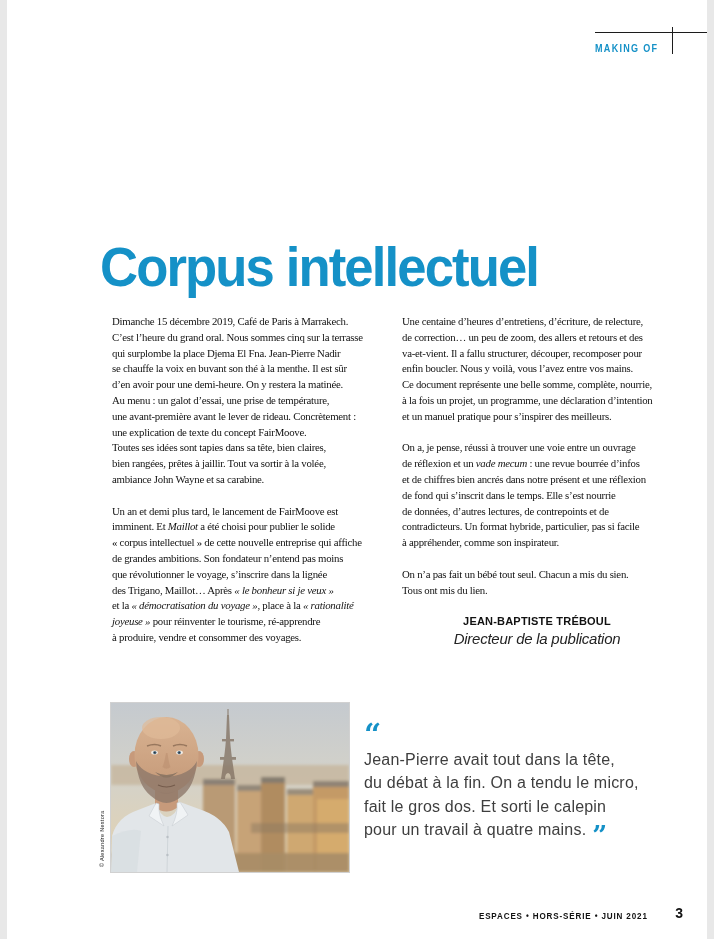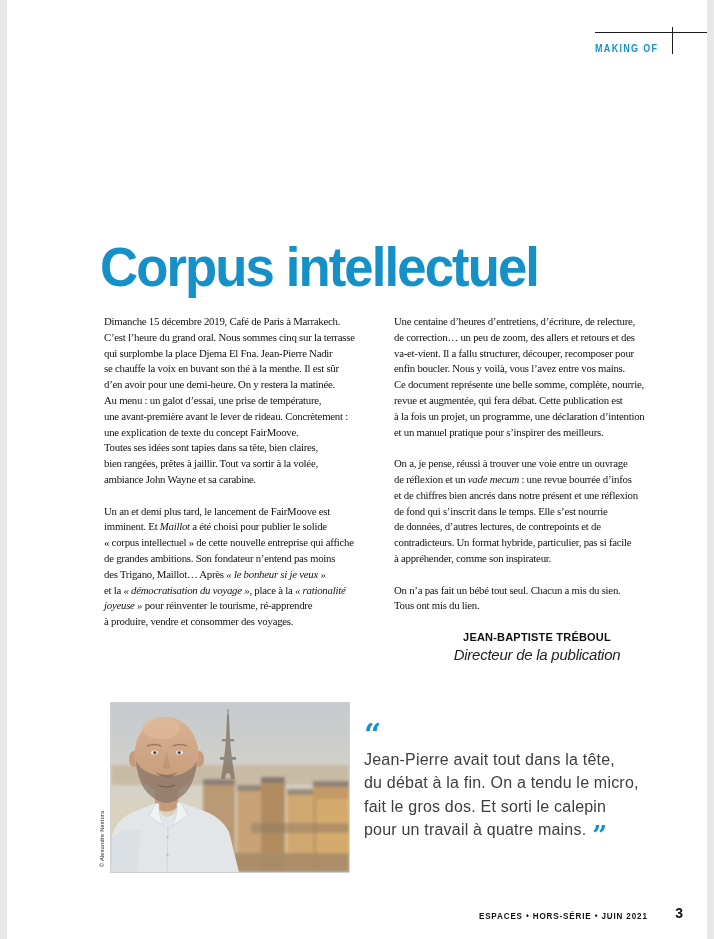--- a/index.html
+++ b/index.html
@@ -26,21 +26,21 @@
     letter-spacing:-2px; color:#1591c7;
     transform:scaleX(0.94); transform-origin:0 0;
   }
 
   
   .col { position:absolute; top:314px; font-size:10.8px; line-height:15.8px; letter-spacing:-0.25px; color:#121212; }
   .col-1 { left:97px;  width:294px; }
   .col-2 { left:387px; width:304px; }
   .para { margin:0 0 15.8px 0; }
   .para:last-of-type { margin-bottom:0; }
-  .line { min-height:15.8px; }
+  .line { min-height:15.8px;margin-left:8px; }
   .line i { font-style:italic; }
 
   .signature { margin-top:12px; text-align:center; padding-right:18px; }
   .sig-name { font-family:"Liberation Sans", sans-serif; font-weight:bold; font-size:11px; letter-spacing:0.2px; color:#111; }
   .sig-role { font-family:"Liberation Sans", sans-serif; font-style:italic; font-size:15px; color:#232323; margin-top:1px; }
 
   
   .photo { position:absolute; left:104px; top:703px; width:238px; height:169px; outline:1px solid rgba(0,0,0,0.18); }
   .photo svg { display:block; }
   .credit {
@@ -99,34 +99,34 @@
         <div class="line">une explication de texte du concept FairMoove.</div>
         <div class="line">Toutes ses idées sont tapies dans sa tête, bien claires,</div>
         <div class="line">bien rangées, prêtes à jaillir. Tout va sortir à la volée,</div>
         <div class="line">ambiance John Wayne et sa carabine.</div>
       </div>
       <div class="para">
         <div class="line">Un an et demi plus tard, le lancement de FairMoove est</div>
         <div class="line">imminent. Et <i>Maillot</i> a été choisi pour publier le solide</div>
         <div class="line">« corpus intellectuel » de cette nouvelle entreprise qui affiche</div>
         <div class="line">de grandes ambitions. Son fondateur n’entend pas moins</div>
+        <div class="line">que révolutionner le voyage, s’inscrire dans la lignée</div>
         <div class="line">des Trigano, Maillot… Après <i>« le bonheur si je veux »</i></div>
         <div class="line">et la <i>« démocratisation du voyage »</i>, place à la <i>« rationalité</i></div>
         <div class="line"><i>joyeuse »</i> pour réinventer le tourisme, ré-apprendre</div>
         <div class="line">à produire, vendre et consommer des voyages.</div>
       </div>
     </div>
   <div class="col col-2">
   <div class="para">
         <div class="line">Une centaine d’heures d’entretiens, d’écriture, de relecture,</div>
         <div class="line">de correction… un peu de zoom, des allers et retours et des</div>
         <div class="line">va-et-vient. Il a fallu structurer, découper, recomposer pour</div>
         <div class="line">enfin boucler. Nous y voilà, vous l’avez entre vos mains.</div>
         <div class="line">Ce document représente une belle somme, complète, nourrie,</div>
-        <div class="line">revue et augmentée, qui fera débat. Cette publication est</div>
         <div class="line">à la fois un projet, un programme, une déclaration d’intention</div>
         <div class="line">et un manuel pratique pour s’inspirer des meilleurs.</div>
       </div>
       <div class="para">
         <div class="line">On a, je pense, réussi à trouver une voie entre un ouvrage</div>
         <div class="line">de réflexion et un <i>vade mecum</i> : une revue bourrée d’infos</div>
         <div class="line">et de chiffres bien ancrés dans notre présent et une réflexion</div>
         <div class="line">de fond qui s’inscrit dans le temps. Elle s’est nourrie</div>
         <div class="line">de données, d’autres lectures, de contrepoints et de</div>
         <div class="line">contradicteurs. Un format hybride, particulier, pas si facile</div>

